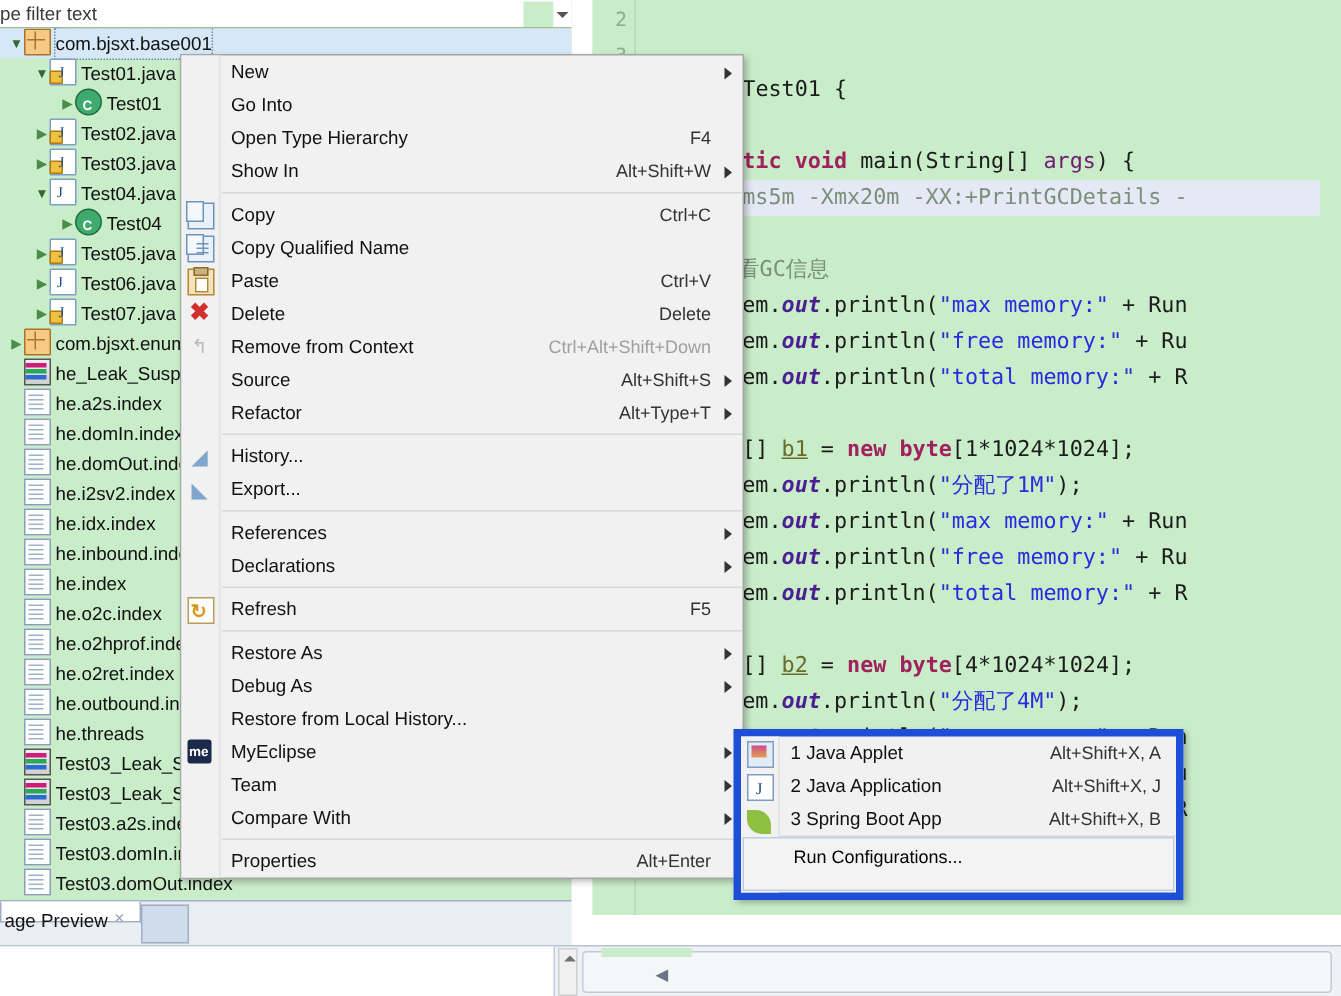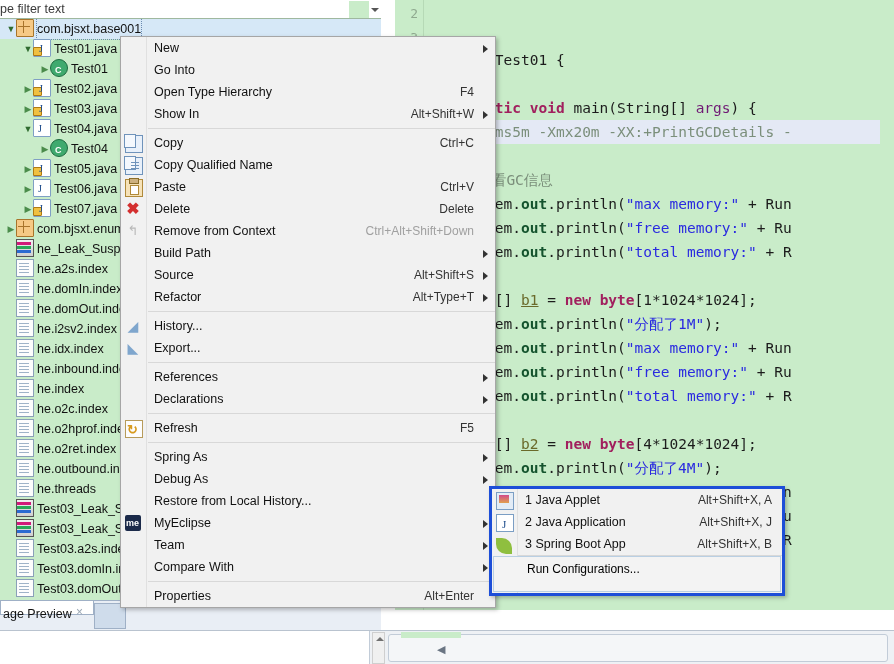--- a/index.html
+++ b/index.html
@@ -27,21 +27,21 @@
   #code{
     position:absolute;left:30px;top:0;width:470px;height:610px;
     font-family:"DejaVu Sans Mono", monospace;font-size:14.5px;
     line-height:24px;white-space:pre;color:#1c1c1c;
   }
   #code .row{height:24px;}
   #code .row.hl{background:#e4e9f5;}
   .kw{color:#a1205e;font-weight:bold;}
   .str{color:#2a2ae0;}
   .cmt{color:#7b8f7b;}
-  .fld{color:#14532d;font-weight:bold;}
+  .fld{color:#4c1d95;font-style:italic;font-weight:bold;}
   .var{color:#6a6a2a;text-decoration:underline;}
   .pl{color:#1c1c1c;}
   .pg{color:#701a75;}
 
   
   #left-panel{
     position:absolute;left:0;top:0;width:381px;height:600px;
     background:#c9ecc9;overflow:hidden;
   }
   #filter-row{
@@ -164,21 +164,21 @@
   .mc-exp{color:#7fa6cd;font-size:14px;line-height:16px;text-align:center;}
   .mc-exp:after{content:"\25E3";}
   .mc-ref{background:#fdfdfd;border:1px solid #b79b5a;}
   .mc-ref:after{content:"\21BB";position:absolute;left:1px;top:-2px;color:#d79a1e;font-size:13px;font-weight:bold;}
   .mc-me{background:#1b2a4a;border-radius:2px;}
   .mc-me:after{content:"me";position:absolute;left:1px;top:0px;color:#fff;font-size:9px;line-height:16px;font-weight:bold;}
 
   
   #sub{
     position:absolute;left:489px;top:486px;width:290px;
-    background:#f1f1f1;border:3px solid #1d4ed8;
+    background:#f1f1f1;border:5px solid #1d4ed8;
     box-shadow:2px 2px 4px rgba(0,0,0,.25);
     z-index:50;
   }
   #sub-gutter{position:absolute;left:0;top:0;width:25px;height:100%;background:#f1f1f1;}
   #sub-gutter-line{position:absolute;left:25px;top:0;width:1px;height:100%;background:#e0e0e0;}
   #sub .mi{height:22px;line-height:22px;}
   #sub .mi .acc{right:10px;}
   .sc-applet{background:#e3ecf6;border:1px solid #7b9ec4;}
   .sc-applet:after{content:"";position:absolute;left:2px;top:2px;width:10px;height:8px;
     background:linear-gradient(#d14a8a,#e0a050);}
@@ -267,33 +267,32 @@
       <div class="mi"><span class="lbl">New</span><span class="arr"></span></div>
       <div class="mi"><span class="lbl">Go Into</span></div>
       <div class="mi"><span class="lbl">Open Type Hierarchy</span><span class="acc">F4</span></div>
       <div class="mi"><span class="lbl">Show In</span><span class="acc">Alt+Shift+W</span><span class="arr"></span></div>
       <div class="msep"></div>
       <div class="mi"><span class="mic mc-copy"></span><span class="lbl">Copy</span><span class="acc">Ctrl+C</span></div>
       <div class="mi"><span class="mic mc-copyq"></span><span class="lbl">Copy Qualified Name</span></div>
       <div class="mi"><span class="mic mc-paste"></span><span class="lbl">Paste</span><span class="acc">Ctrl+V</span></div>
       <div class="mi"><span class="mic mc-del"></span><span class="lbl">Delete</span><span class="acc">Delete</span></div>
       <div class="mi dis"><span class="mic mc-rem"></span><span class="lbl">Remove from Context</span><span class="acc">Ctrl+Alt+Shift+Down</span></div>
-      <div class="mi"><span class="lbl">Build Path</span><span class="arr"></span></div>
       <div class="mi"><span class="lbl">Source</span><span class="acc">Alt+Shift+S</span><span class="arr"></span></div>
       <div class="mi"><span class="lbl">Refactor</span><span class="acc">Alt+Type+T</span><span class="arr"></span></div>
       <div class="msep"></div>
       <div class="mi"><span class="mic mc-imp"></span><span class="lbl">History...</span></div>
       <div class="mi"><span class="mic mc-exp"></span><span class="lbl">Export...</span></div>
       <div class="msep"></div>
       <div class="mi"><span class="lbl">References</span><span class="arr"></span></div>
       <div class="mi"><span class="lbl">Declarations</span><span class="arr"></span></div>
       <div class="msep"></div>
       <div class="mi"><span class="mic mc-ref"></span><span class="lbl">Refresh</span><span class="acc">F5</span></div>
       <div class="msep"></div>
-      <div class="mi"><span class="lbl">Spring As</span><span class="arr"></span></div>
+      <div class="mi"><span class="lbl">Restore As</span><span class="arr"></span></div>
       <div class="mi"><span class="lbl">Debug As</span><span class="arr"></span></div>
       <div class="mi"><span class="lbl">Restore from Local History...</span></div>
       <div class="mi"><span class="mic mc-me"></span><span class="lbl">MyEclipse</span><span class="arr"></span></div>
       <div class="mi"><span class="lbl">Team</span><span class="arr"></span></div>
       <div class="mi"><span class="lbl">Compare With</span><span class="arr"></span></div>
       <div class="msep"></div>
       <div class="mi"><span class="lbl">Properties</span><span class="acc">Alt+Enter</span></div>
     </div>
 </div>
 

